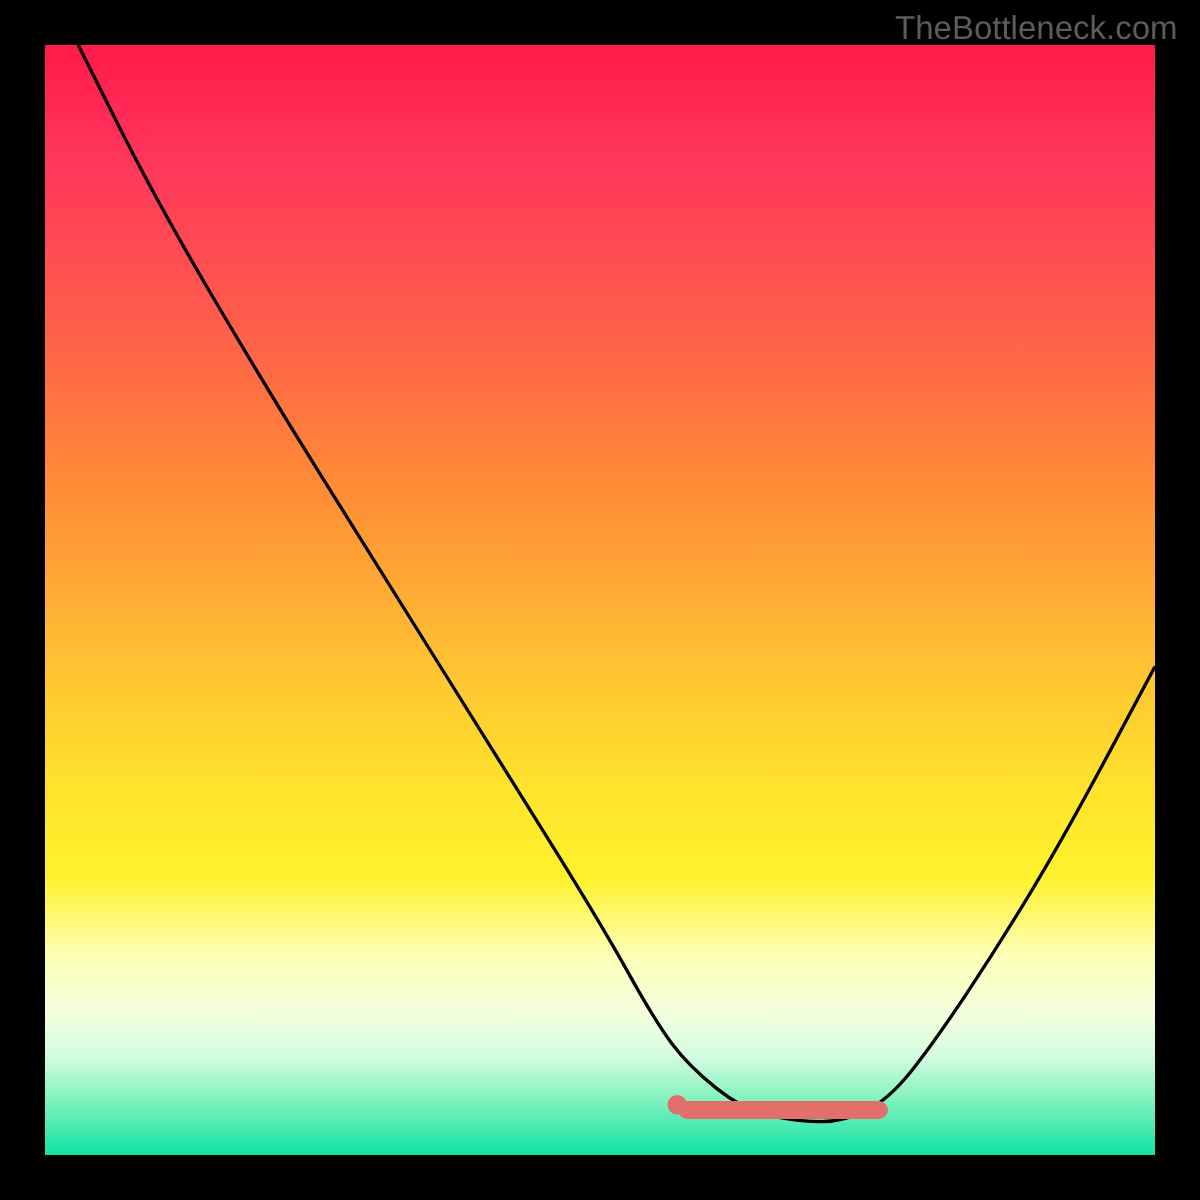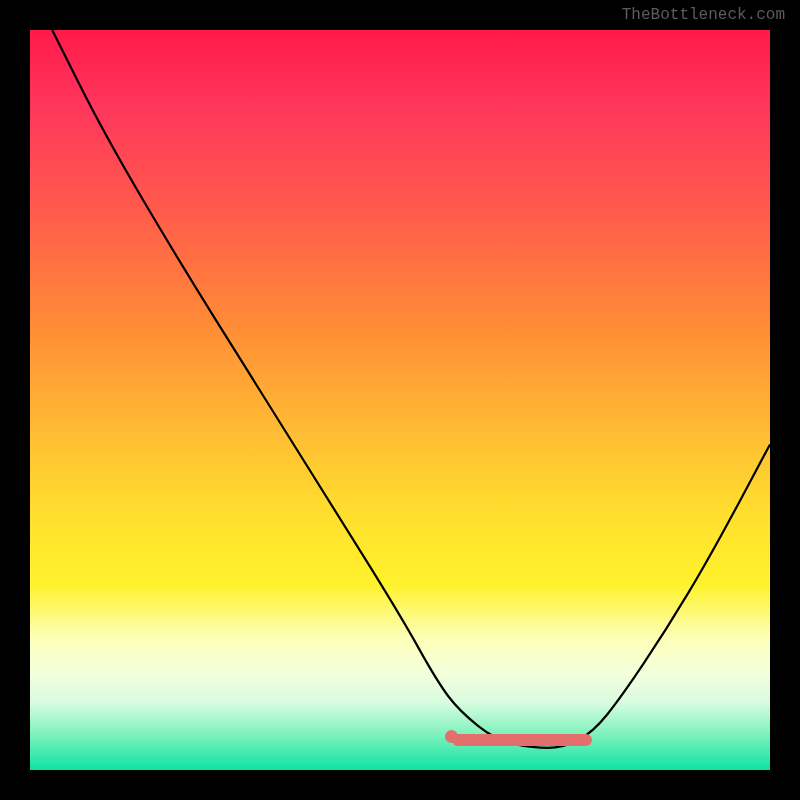--- a/index.html
+++ b/index.html
@@ -8,22 +8,22 @@
     width: 800px;
     height: 800px;
     background: #000000;
     position: relative;
     overflow: hidden;
   }
   .watermark {
     position: absolute;
     top: 6px;
     right: 15px;
-    font-family: Liberation Mono, monospace;
-    font-size: 16px;
+    font-family: Liberation Sans, sans-serif;
+    font-size: 22px;
     color: #5c5c5c;
     z-index: 30;
   }
   .plot-area {
     position: absolute;
     left: 30px;
     top: 30px;
     width: 740px;
     height: 740px;
     background: linear-gradient(to bottom,

